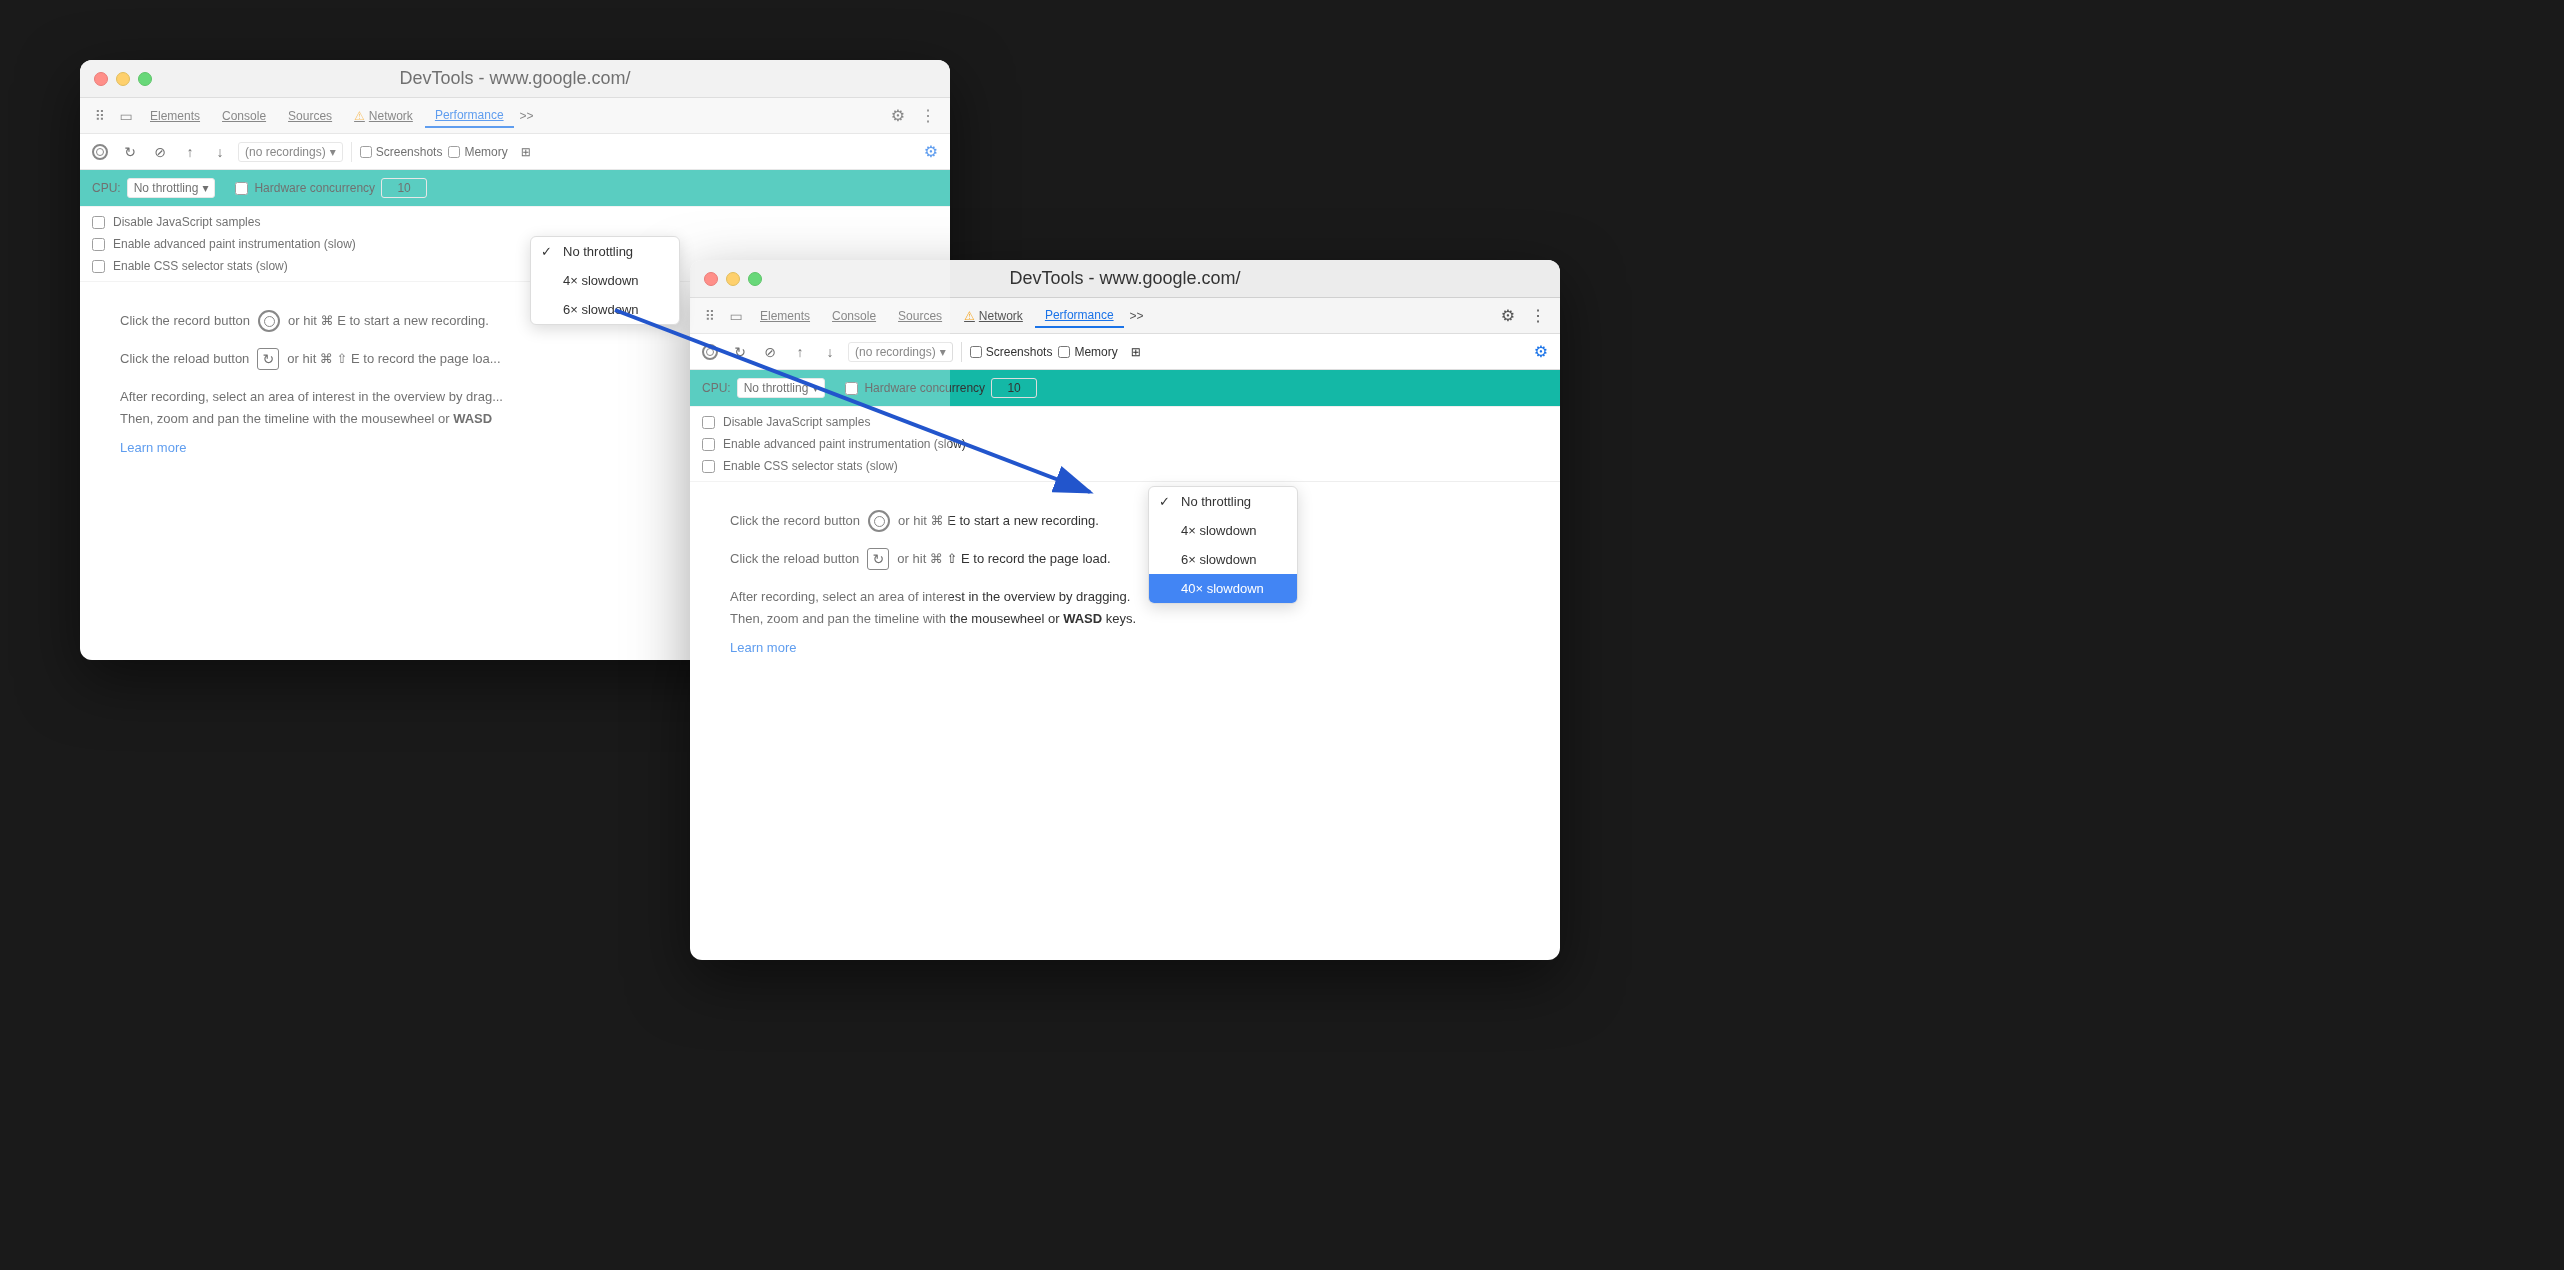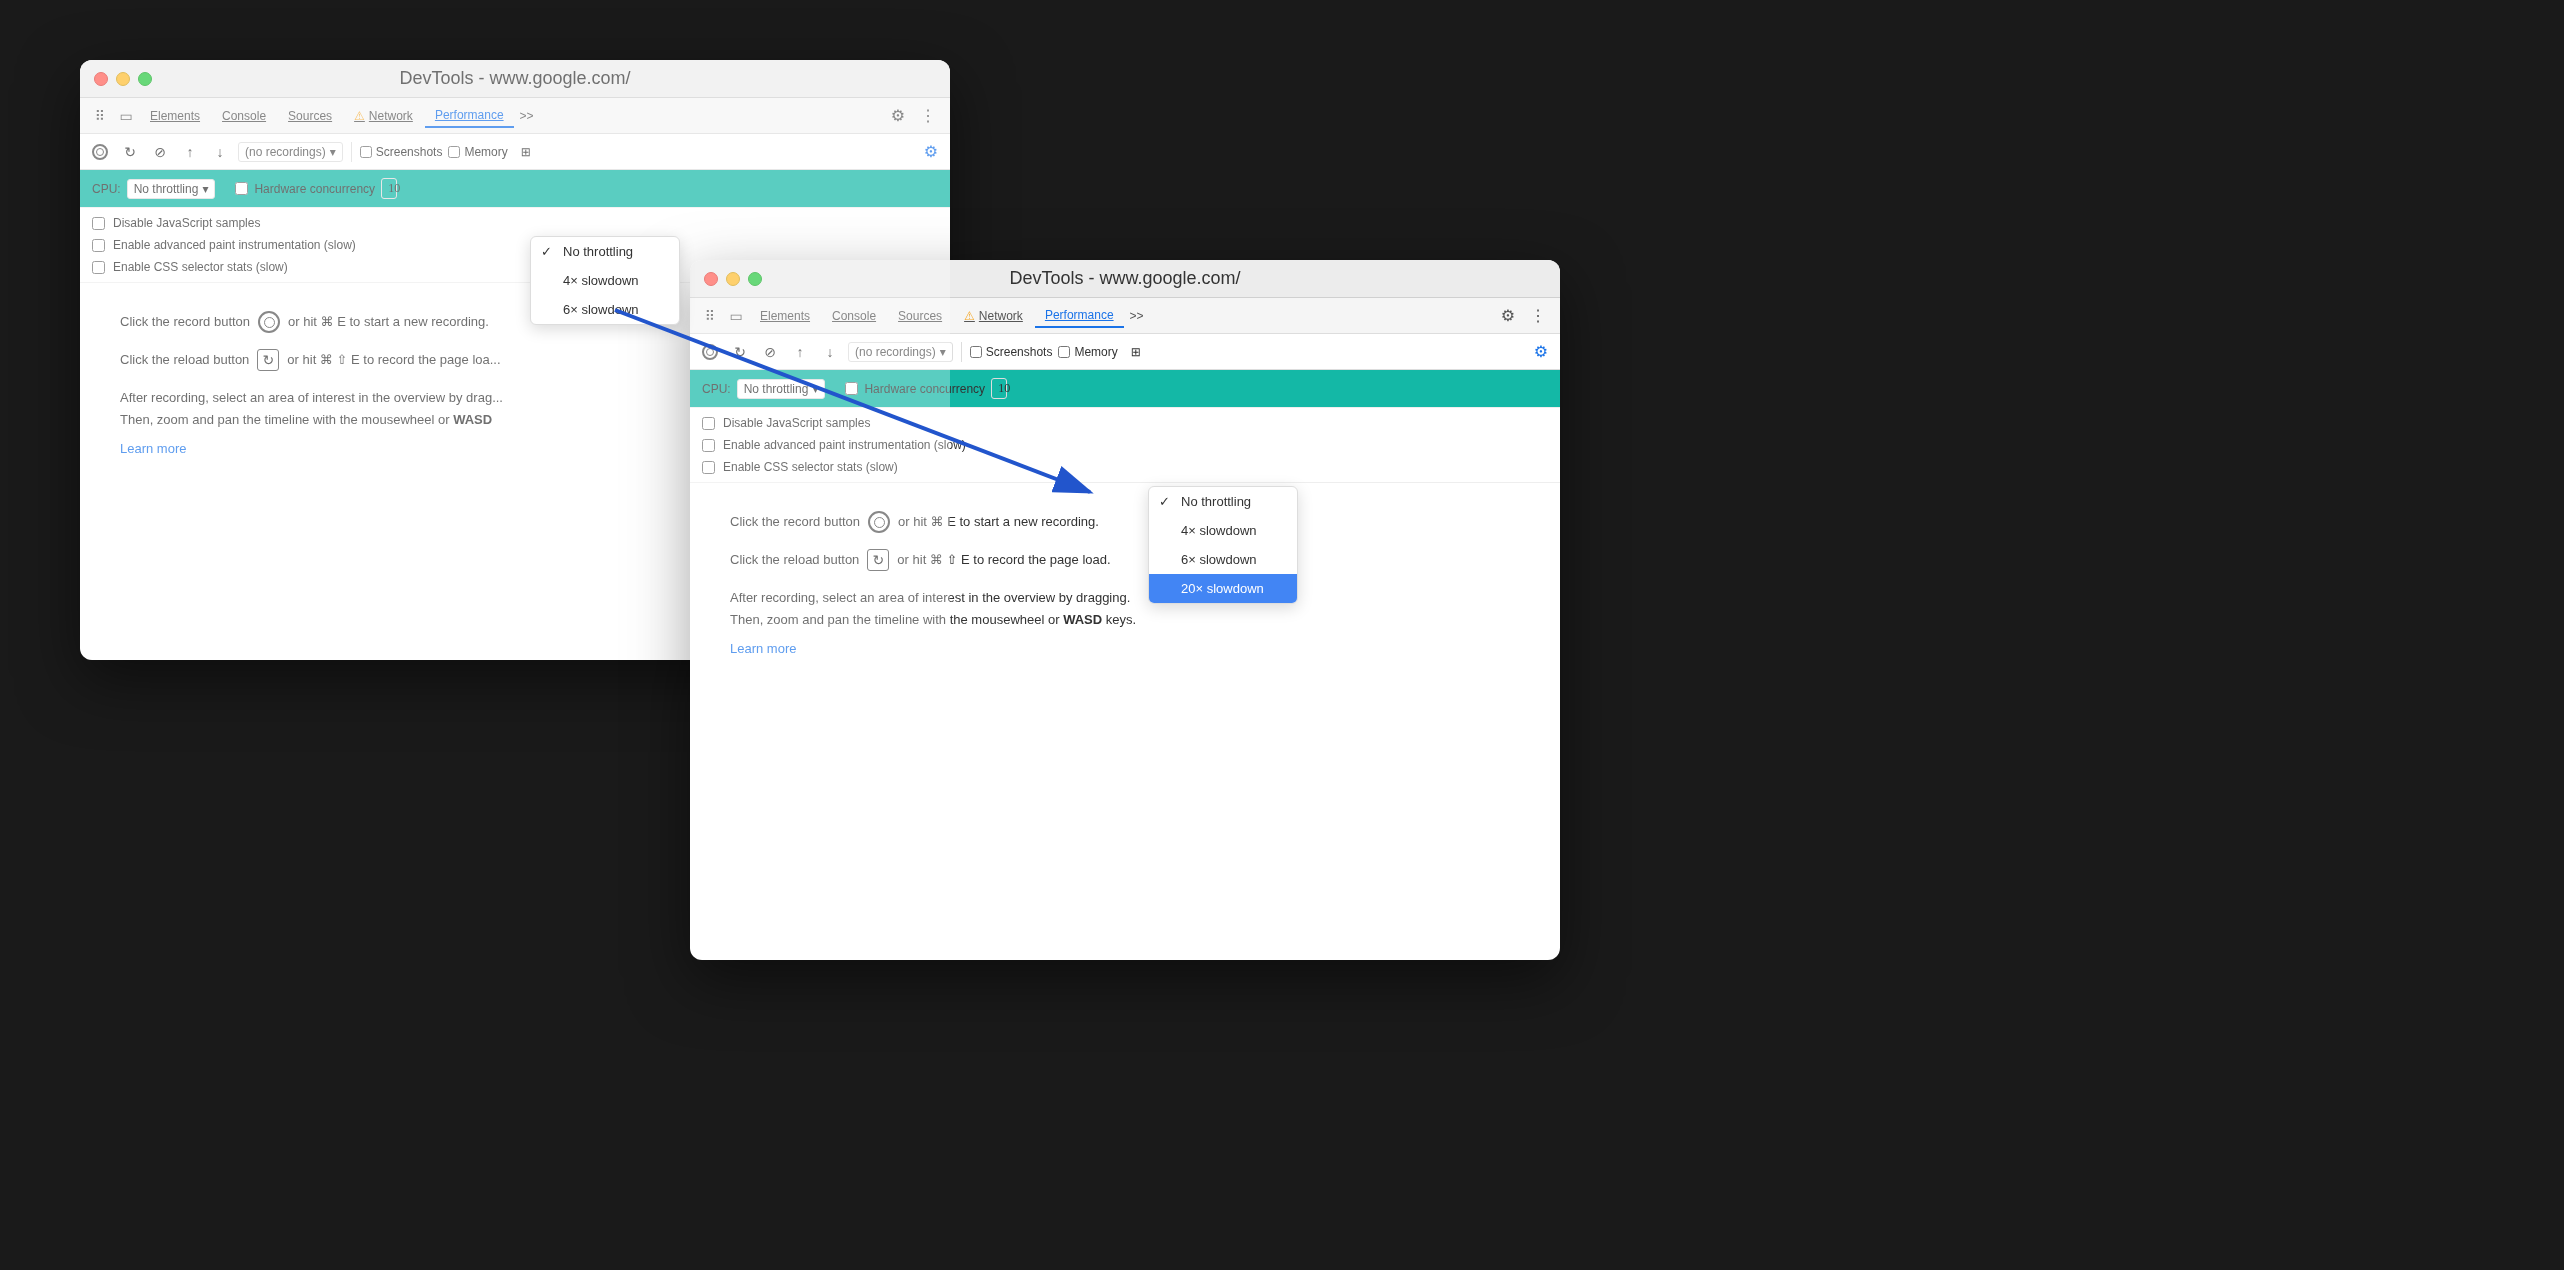--- a/index.html
+++ b/index.html
@@ -243,23 +243,22 @@
       background: #fff;
       position: relative;
     }
 
     .option-number {
       border: 1px solid #ddd;
       border-radius: 3px;
       padding: 2px 6px;
       font-size: 12px;
       color: #333;
-      width: 16px;
+      width: 46px;
       text-align: center;
-      font-family: Liberation Serif, serif;
     }
 
     
     .checkboxes-row {
       padding: 8px 12px;
       border-bottom: 1px solid #eee;
       display: flex;
       flex-direction: column;
       gap: 8px;
       background: #fff;
@@ -609,21 +608,21 @@
     <div class="dropdown-item selected">
       <span>No throttling</span>
     </div>
     <div class="dropdown-item">
       <span>4× slowdown</span>
     </div>
     <div class="dropdown-item">
       <span>6× slowdown</span>
     </div>
     <div class="dropdown-item highlighted">
-      <span>20× slowdown</span>
+      <span>40× slowdown</span>
     </div>
   </div>
 
   <div class="main-content">
     <div class="instruction-line">
       <span>Click the record button</span>
       <div class="inline-btn circle" style="width:22px;height:22px;border:2px solid #555;display:inline-flex;align-items:center;justify-content:center;">
         <div style="width:11px;height:11px;border-radius:50%;border:1.5px solid #555;"></div>
       </div>
       <span>or hit ⌘ E to start a new recording.</span>

